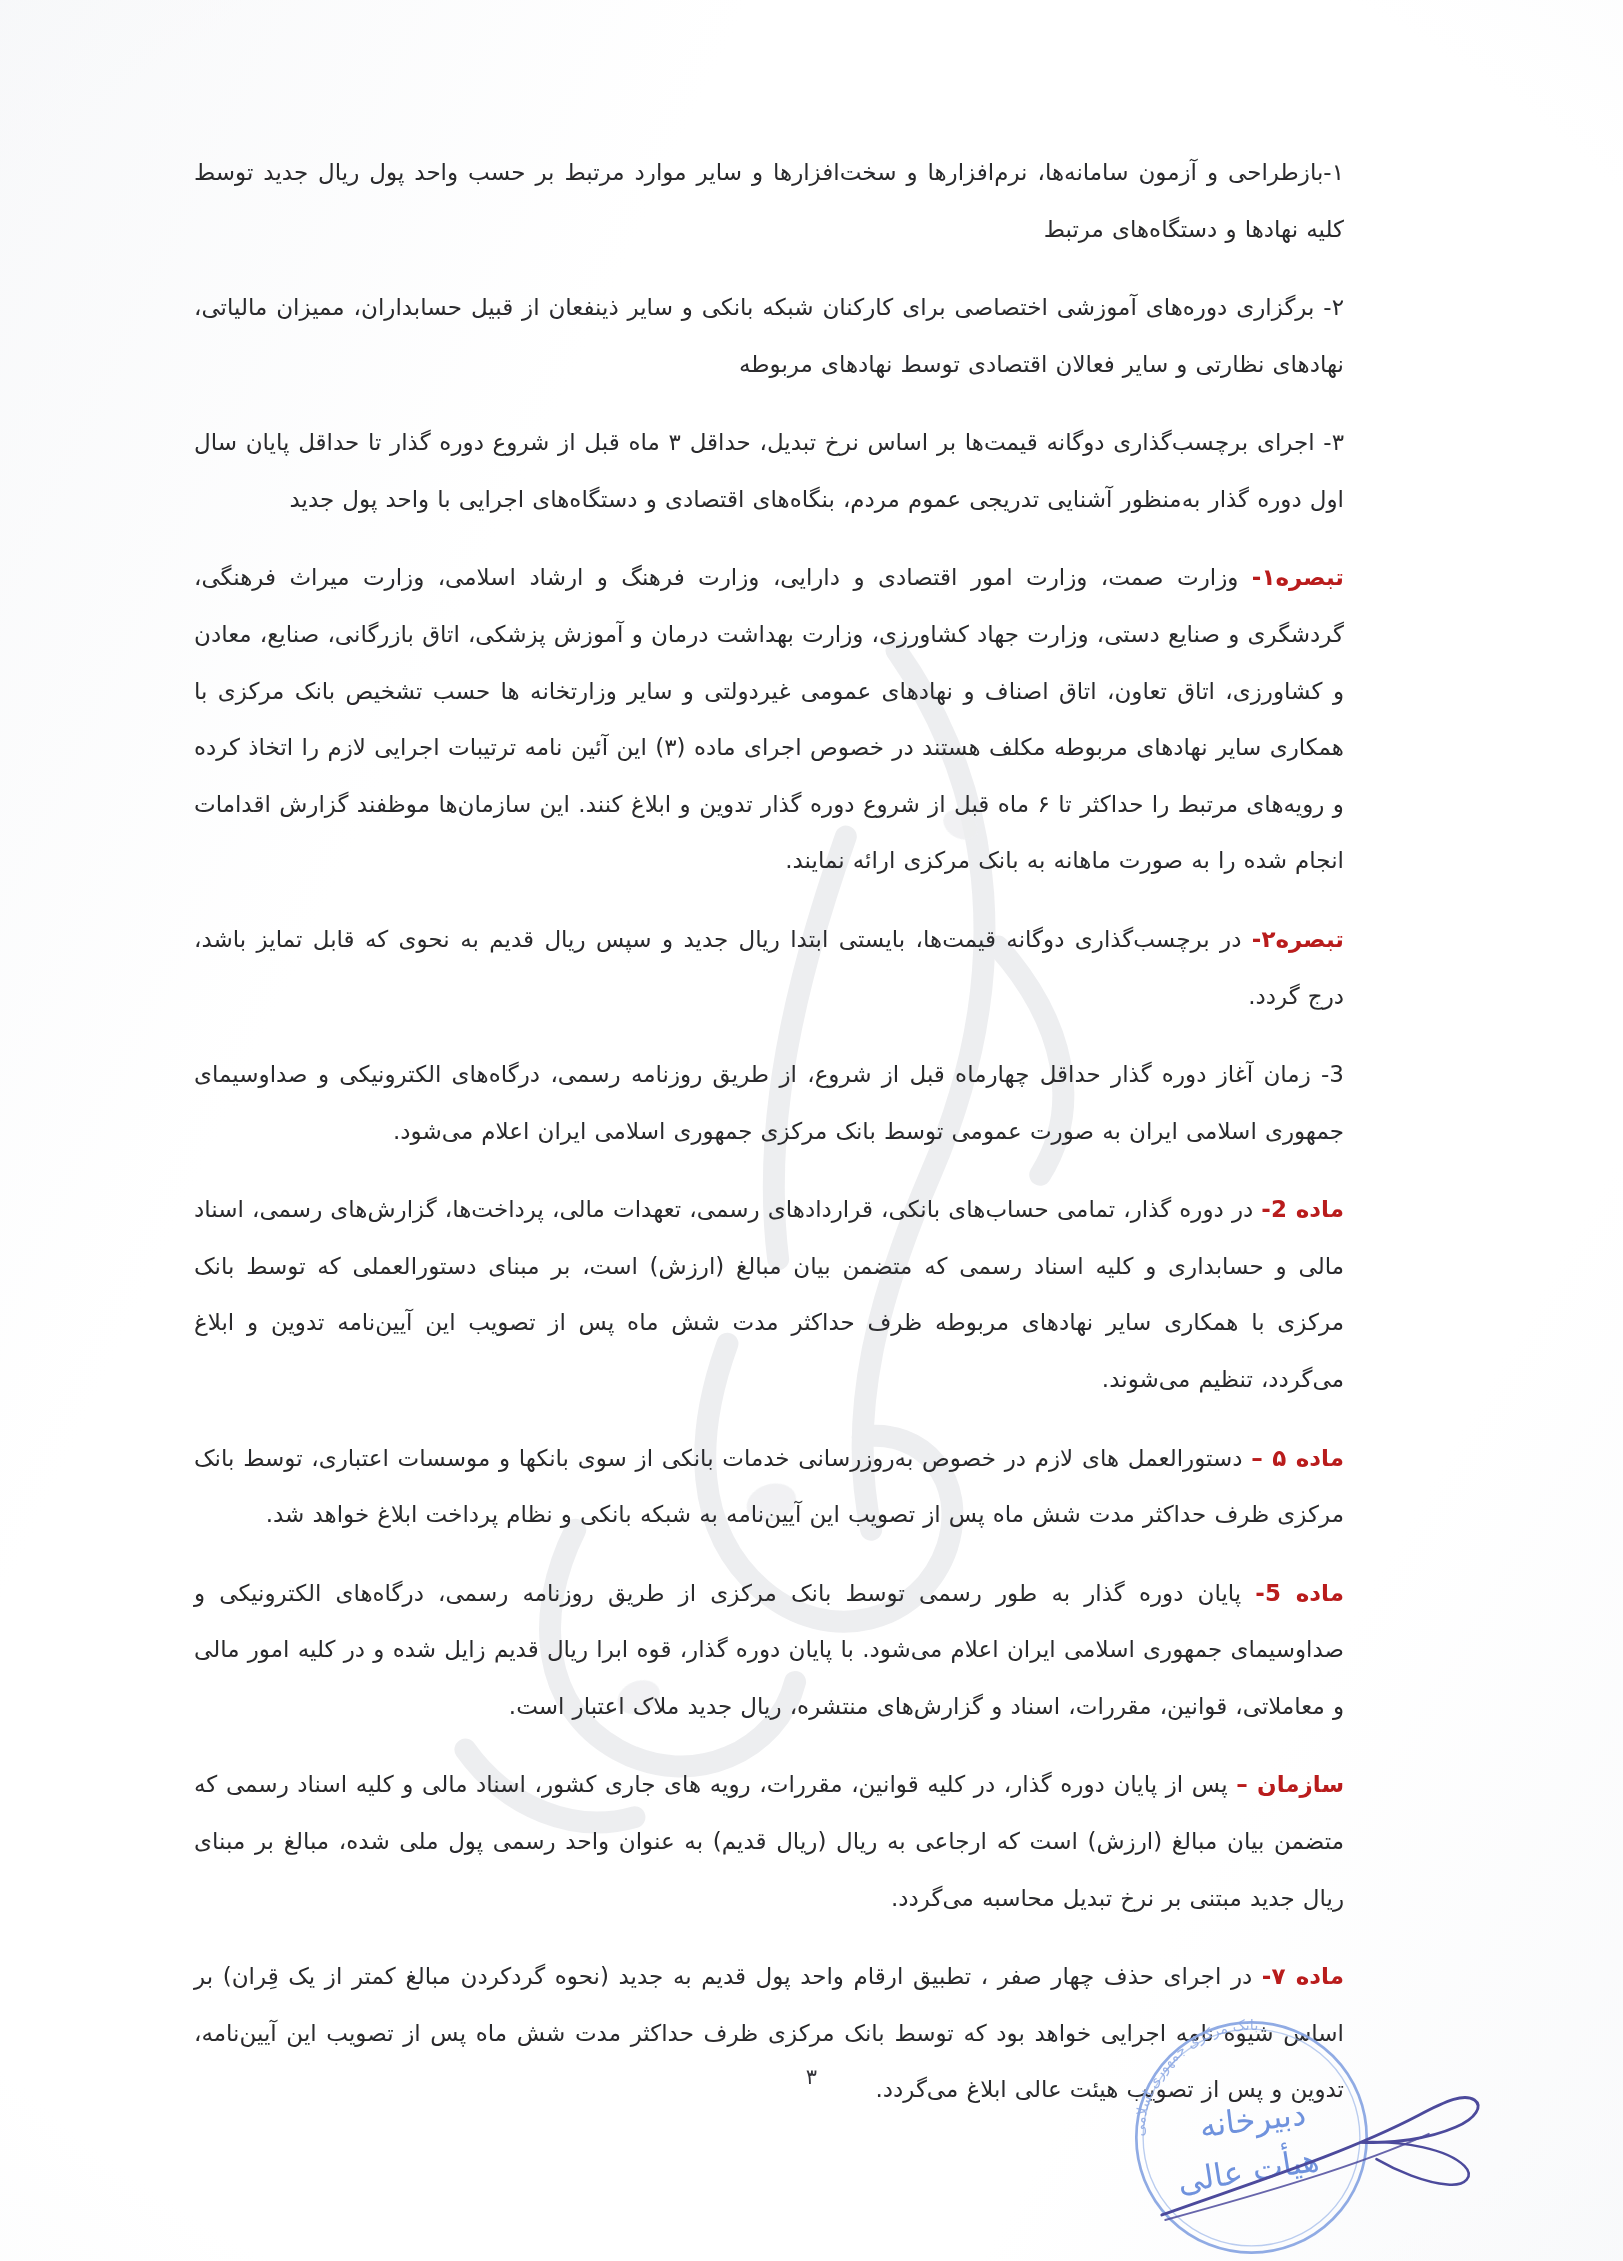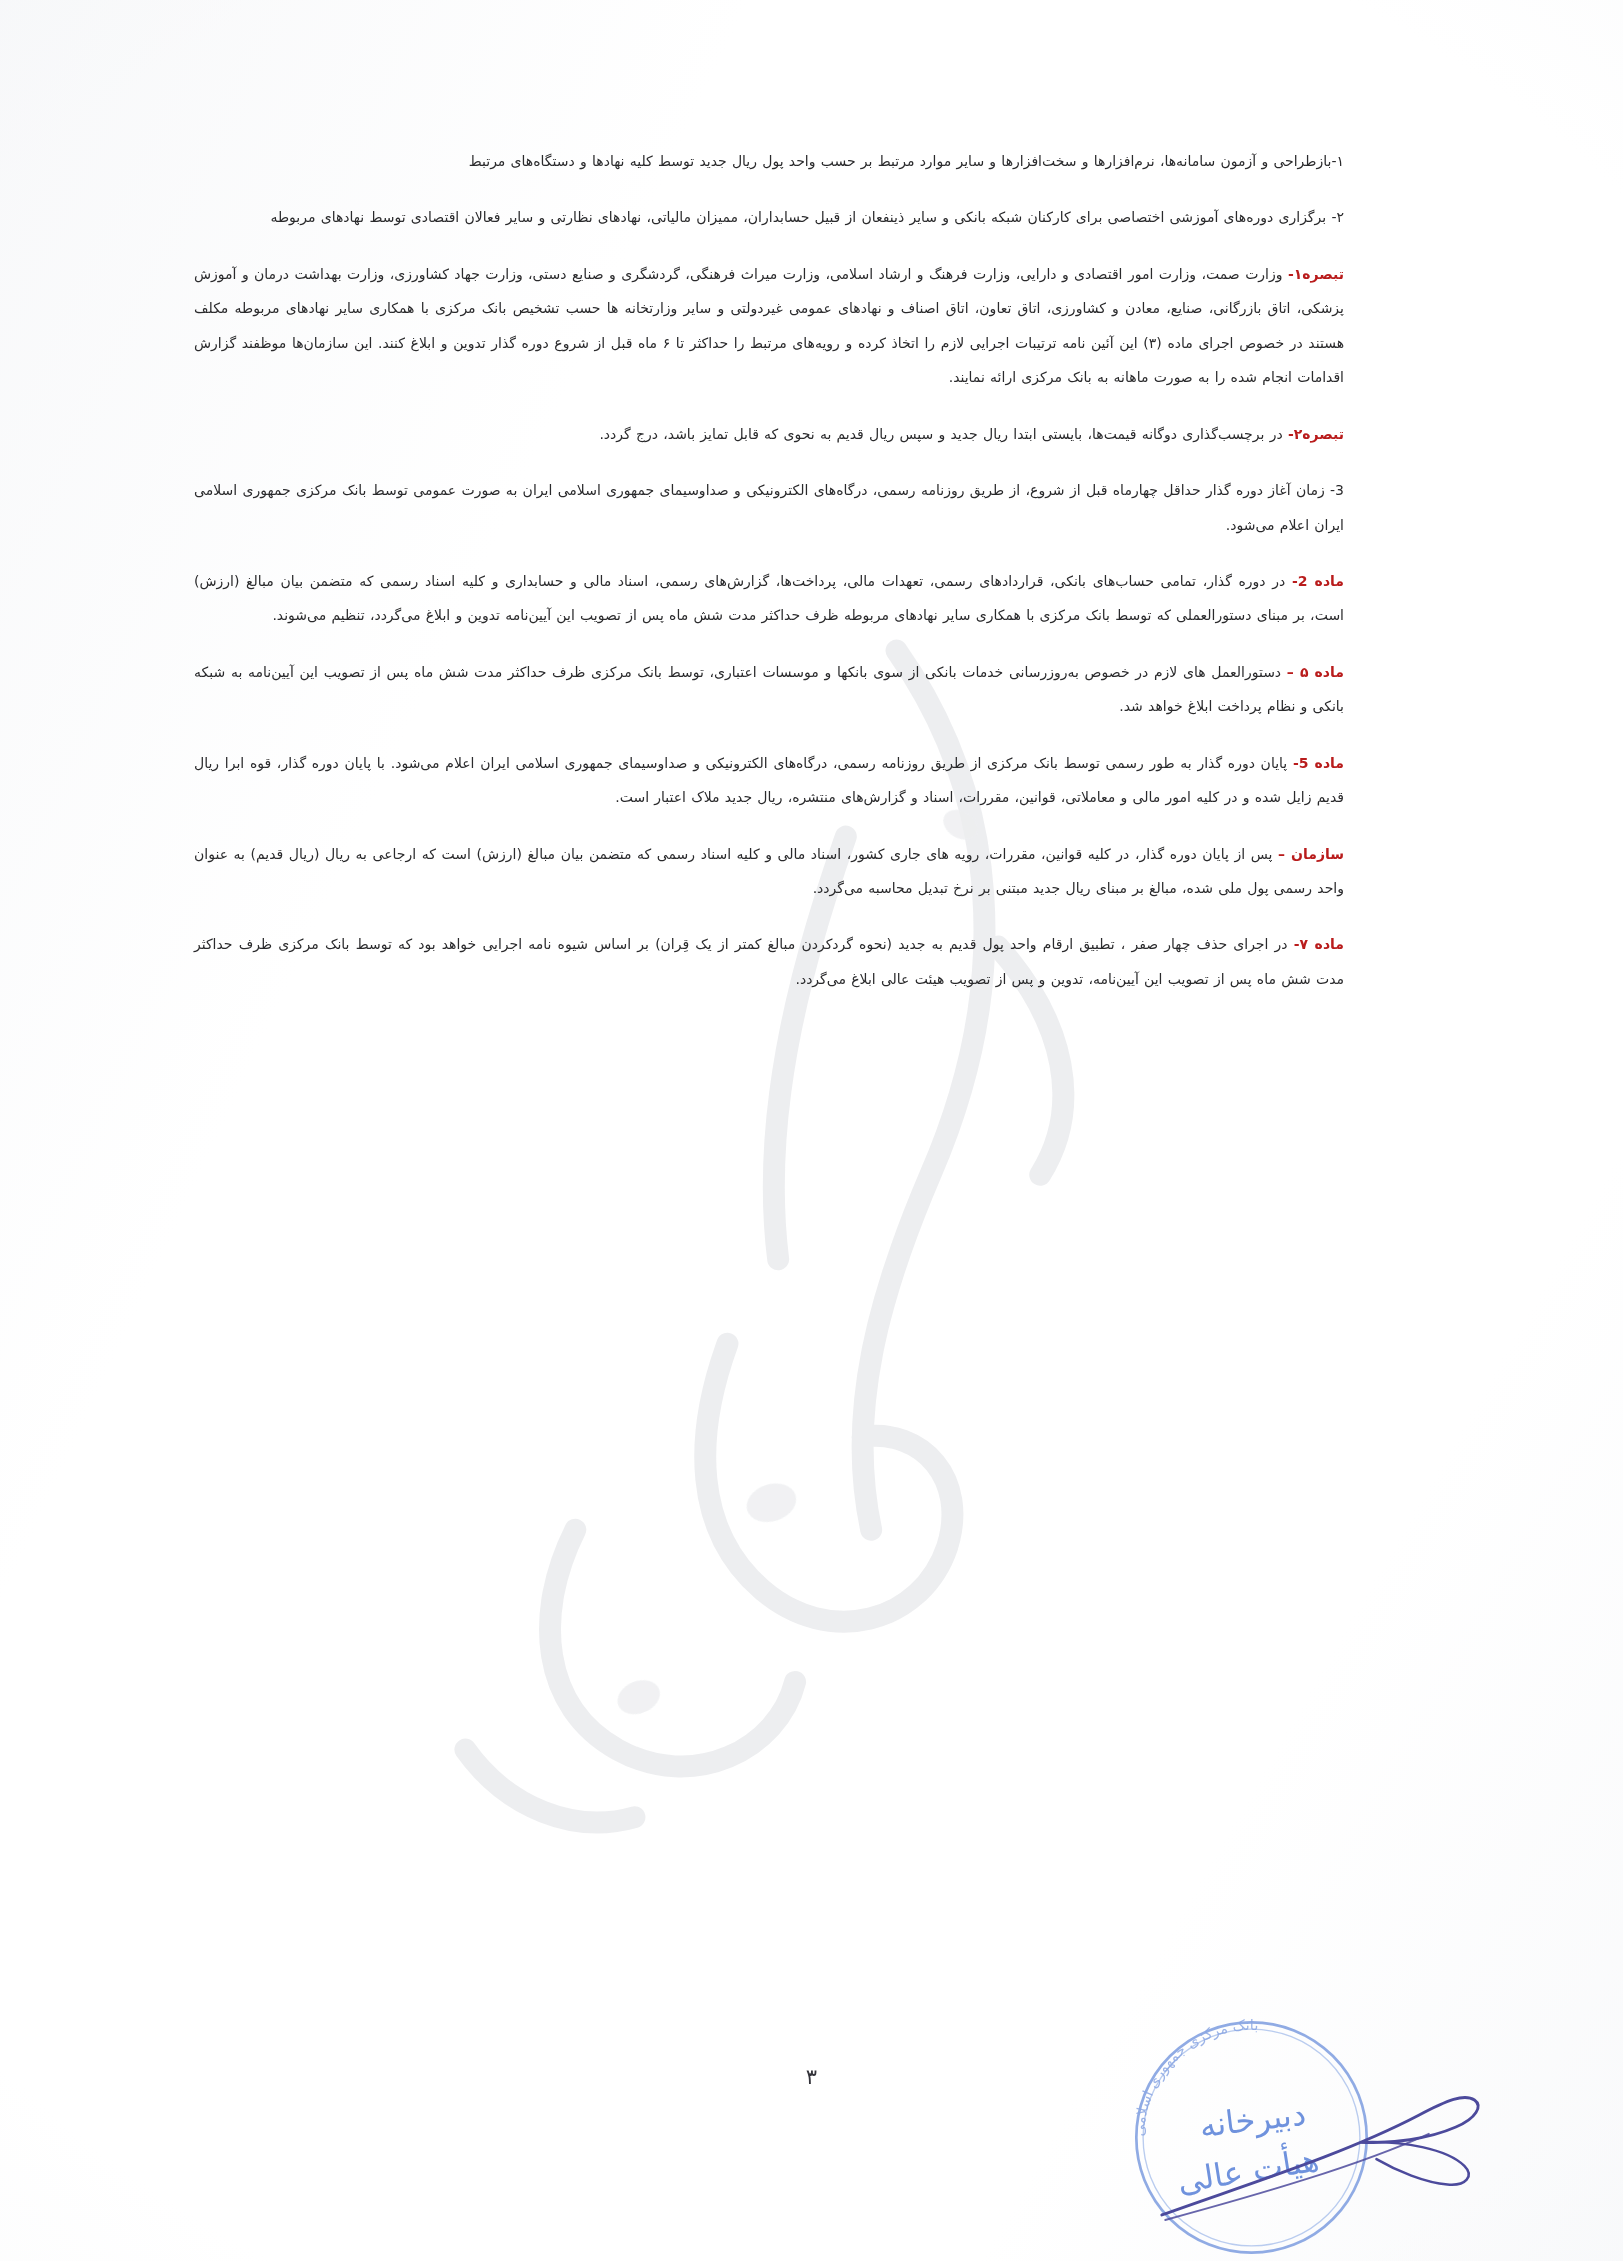--- a/index.html
+++ b/index.html
@@ -45,21 +45,21 @@
   .watermark svg { width: 100%; height: 100%; display: block; }
 
   .content {
     position: relative;
     z-index: 3;
     padding: 144px 279px 0 194px;
     box-sizing: border-box;
   }
 
   .para {
-    font-size: 14px;
+    font-size: 23px;
     line-height: 2.46;
     color: #2a2a2c;
     text-align: justify;
     text-justify: inter-word;
     margin: 0 0 22px 0;
     letter-spacing: 0.1px;
     word-spacing: 0.8px;
   }
 
   .lead {
@@ -128,20 +128,21 @@
       </g>
     </svg>
   </div>
 
   <div class="content">
 
     <p class="para">۱-بازطراحی و آزمون سامانه‌ها، نرم‌افزارها و سخت‌افزارها و سایر موارد مرتبط بر حسب واحد پول ریال جدید توسط کلیه نهادها و دستگاه‌های مرتبط</p>
 
     <p class="para">۲- برگزاری دوره‌های آموزشی اختصاصی برای کارکنان شبکه بانکی و سایر ذینفعان از قبیل حسابداران، ممیزان مالیاتی، نهادهای نظارتی و سایر فعالان اقتصادی توسط نهادهای مربوطه</p>
 
+    <p class="para">۳- اجرای برچسب‌گذاری دوگانه قیمت‌ها بر اساس نرخ تبدیل، حداقل ۳ ماه قبل از شروع دوره گذار تا حداقل پایان سال اول دوره گذار به‌منظور آشنایی تدریجی عموم مردم، بنگاه‌های اقتصادی و دستگاه‌های اجرایی با واحد پول جدید</p>
 
     <p class="para"><span class="lead">تبصره۱-</span><span> وزارت صمت، وزارت امور اقتصادی و دارایی، وزارت فرهنگ و ارشاد اسلامی، وزارت میراث فرهنگی، گردشگری و صنایع دستی، وزارت جهاد کشاورزی، وزارت بهداشت درمان و آموزش پزشکی، اتاق بازرگانی، صنایع، معادن و کشاورزی، اتاق تعاون، اتاق اصناف و نهادهای عمومی غیردولتی و سایر وزارتخانه ها حسب تشخیص بانک مرکزی با همکاری سایر نهادهای مربوطه مکلف هستند در خصوص اجرای ماده (۳) این آئین نامه ترتیبات اجرایی لازم را اتخاذ کرده و رویه‌های مرتبط را حداکثر تا ۶ ماه قبل از شروع دوره گذار تدوین و ابلاغ کنند. این سازمان‌ها موظفند گزارش اقدامات انجام شده را به صورت ماهانه به بانک مرکزی ارائه نمایند.</span></p>
 
     <p class="para"><span class="lead">تبصره۲-</span><span> در برچسب‌گذاری دوگانه قیمت‌ها، بایستی ابتدا ریال جدید و سپس ریال قدیم به نحوی که قابل تمایز باشد، درج گردد.</span></p>
 
     <p class="para">3- زمان آغاز دوره گذار حداقل چهارماه قبل از شروع، از طریق روزنامه رسمی، درگاه‌های الکترونیکی و صداوسیمای جمهوری اسلامی ایران به صورت عمومی توسط بانک مرکزی جمهوری اسلامی ایران اعلام می‌شود.</p>
 
     <p class="para"><span class="lead">ماده 2-</span><span> در دوره گذار، تمامی حساب‌های بانکی، قراردادهای رسمی، تعهدات مالی، پرداخت‌ها، گزارش‌های رسمی، اسناد مالی و حسابداری و کلیه اسناد رسمی که متضمن بیان مبالغ (ارزش) است، بر مبنای دستورالعملی که توسط بانک مرکزی با همکاری سایر نهادهای مربوطه ظرف حداکثر مدت شش ماه پس از تصویب این آیین‌نامه تدوین و ابلاغ می‌گردد، تنظیم می‌شوند.</span></p>
 
     <p class="para"><span class="lead">ماده ۵ –</span><span> دستورالعمل های لازم در خصوص به‌روزرسانی خدمات بانکی از سوی بانکها و موسسات اعتباری، توسط بانک مرکزی ظرف حداکثر مدت شش ماه پس از تصویب این آیین‌نامه به شبکه بانکی و نظام پرداخت ابلاغ خواهد شد.</span></p>

